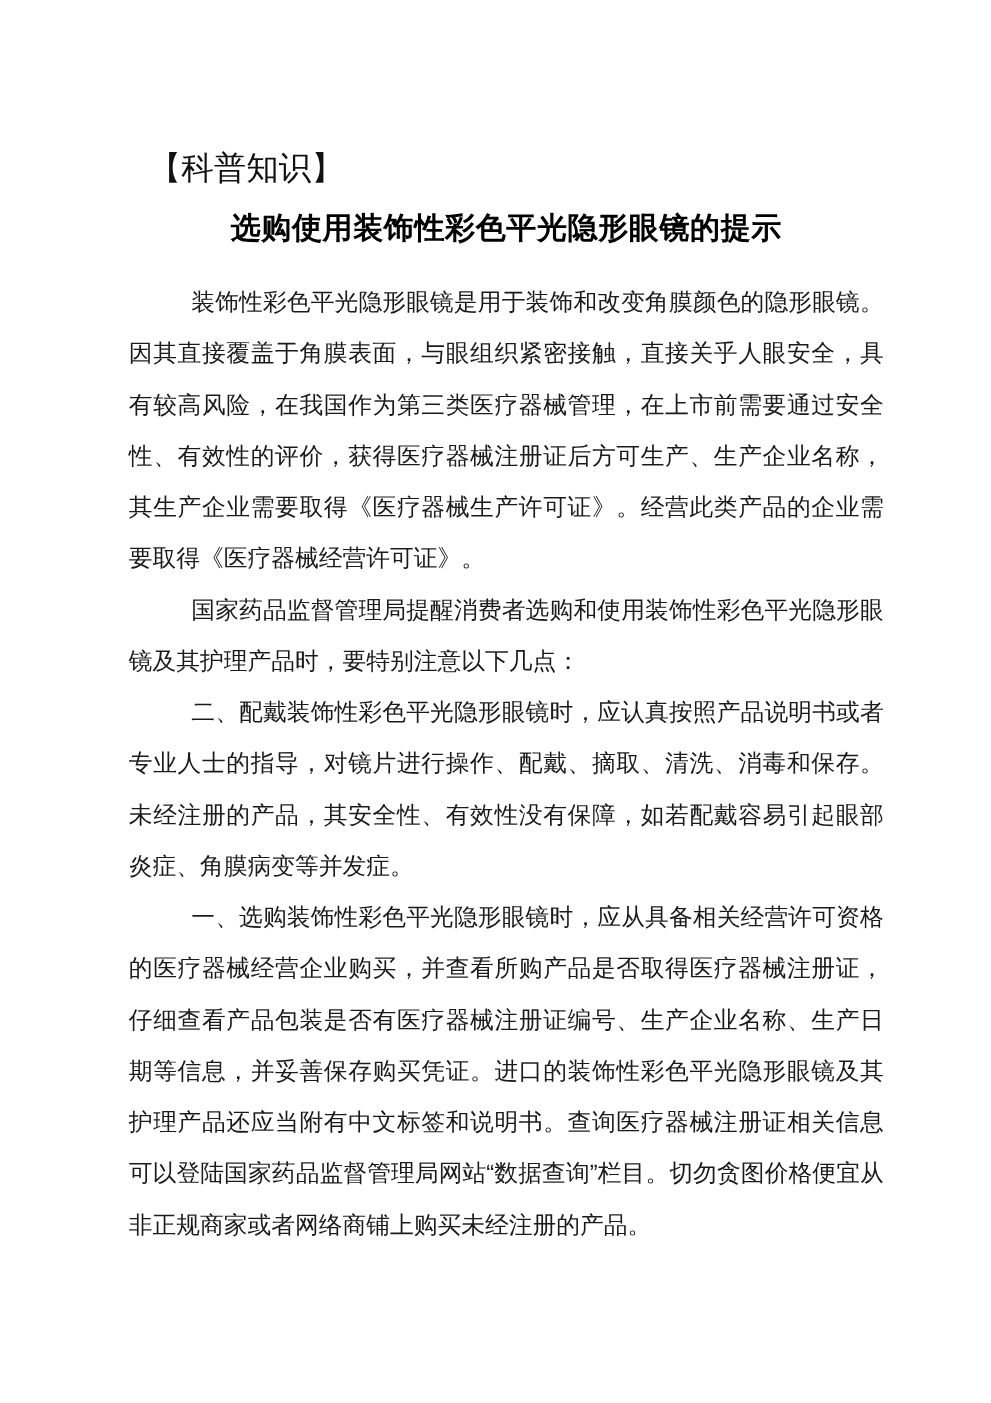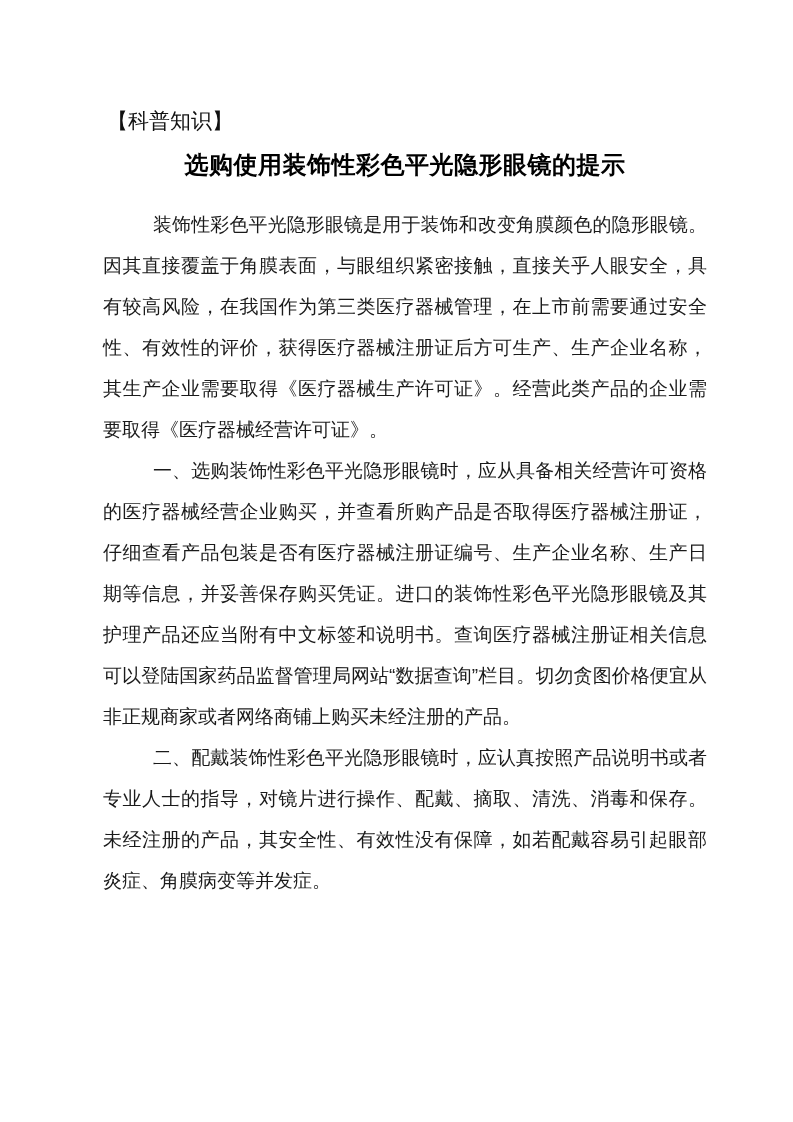--- a/index.html
+++ b/index.html
@@ -17,25 +17,25 @@
     color: #1a1a1a;
     box-sizing: border-box;
   }
   .content {
     position: absolute;
     left: 103px;
     top: 104px;
     width: 604px;
   }
   .category-label {
-    font-family: Liberation Mono, monospace;
-    font-size: 21px;
+    font-family: Liberation Serif, serif;
+    font-size: 26px;
     line-height: 30px;
     color: #111111;
-    margin: 4px;
+    margin: 16px;
   }
   .doc-title {
     font-size: 24px;
     font-weight: bold;
     text-align: center;
     line-height: 34px;
     margin: 10px 0 0 0;
     color: #000000;
     letter-spacing: 0.5px;
   }
@@ -55,17 +55,18 @@
 </style>
 </head>
 <body>
 
 <div class="page">
   <div class="content">
     <p class="category-label">【科普知识】</p>
     <h1 class="doc-title">选购使用装饰性彩色平光隐形眼镜的提示</h1>
     <div class="doc-body">
       <p>装饰性彩色平光隐形眼镜是用于装饰和改变角膜颜色的隐形眼镜。因其直接覆盖于角膜表面，与眼组织紧密接触，直接关乎人眼安全，具有较高风险，在我国作为第三类医疗器械管理，在上市前需要通过安全性、有效性的评价，获得医疗器械注册证后方可生产、生产企业名称，其生产企业需要取得《医疗器械生产许可证》。经营此类产品的企业需要取得《医疗器械经营许可证》。</p>
+      <p>国家药品监督管理局提醒消费者选购和使用装饰性彩色平光隐形眼镜及其护理产品时，要特别注意以下几点：</p>
+      <p>二、配戴装饰性彩色平光隐形眼镜时，应认真按照产品说明书或者专业人士的指导，对镜片进行操作、配戴、摘取、清洗、消毒和保存。未经注册的产品，其安全性、有效性没有保障，如若配戴容易引起眼部炎症、角膜病变等并发症。</p>
       <p>一、选购装饰性彩色平光隐形眼镜时，应从具备相关经营许可资格的医疗器械经营企业购买，并查看所购产品是否取得医疗器械注册证，仔细查看产品包装是否有医疗器械注册证编号、生产企业名称、生产日期等信息，并妥善保存购买凭证。进口的装饰性彩色平光隐形眼镜及其护理产品还应当附有中文标签和说明书。查询医疗器械注册证相关信息可以登陆国家药品监督管理局网站“数据查询”栏目。切勿贪图价格便宜从非正规商家或者网络商铺上购买未经注册的产品。</p>
-      <p>二、配戴装饰性彩色平光隐形眼镜时，应认真按照产品说明书或者专业人士的指导，对镜片进行操作、配戴、摘取、清洗、消毒和保存。未经注册的产品，其安全性、有效性没有保障，如若配戴容易引起眼部炎症、角膜病变等并发症。</p>
     </div>
   </div>
 </div>
 
 </body></html>

